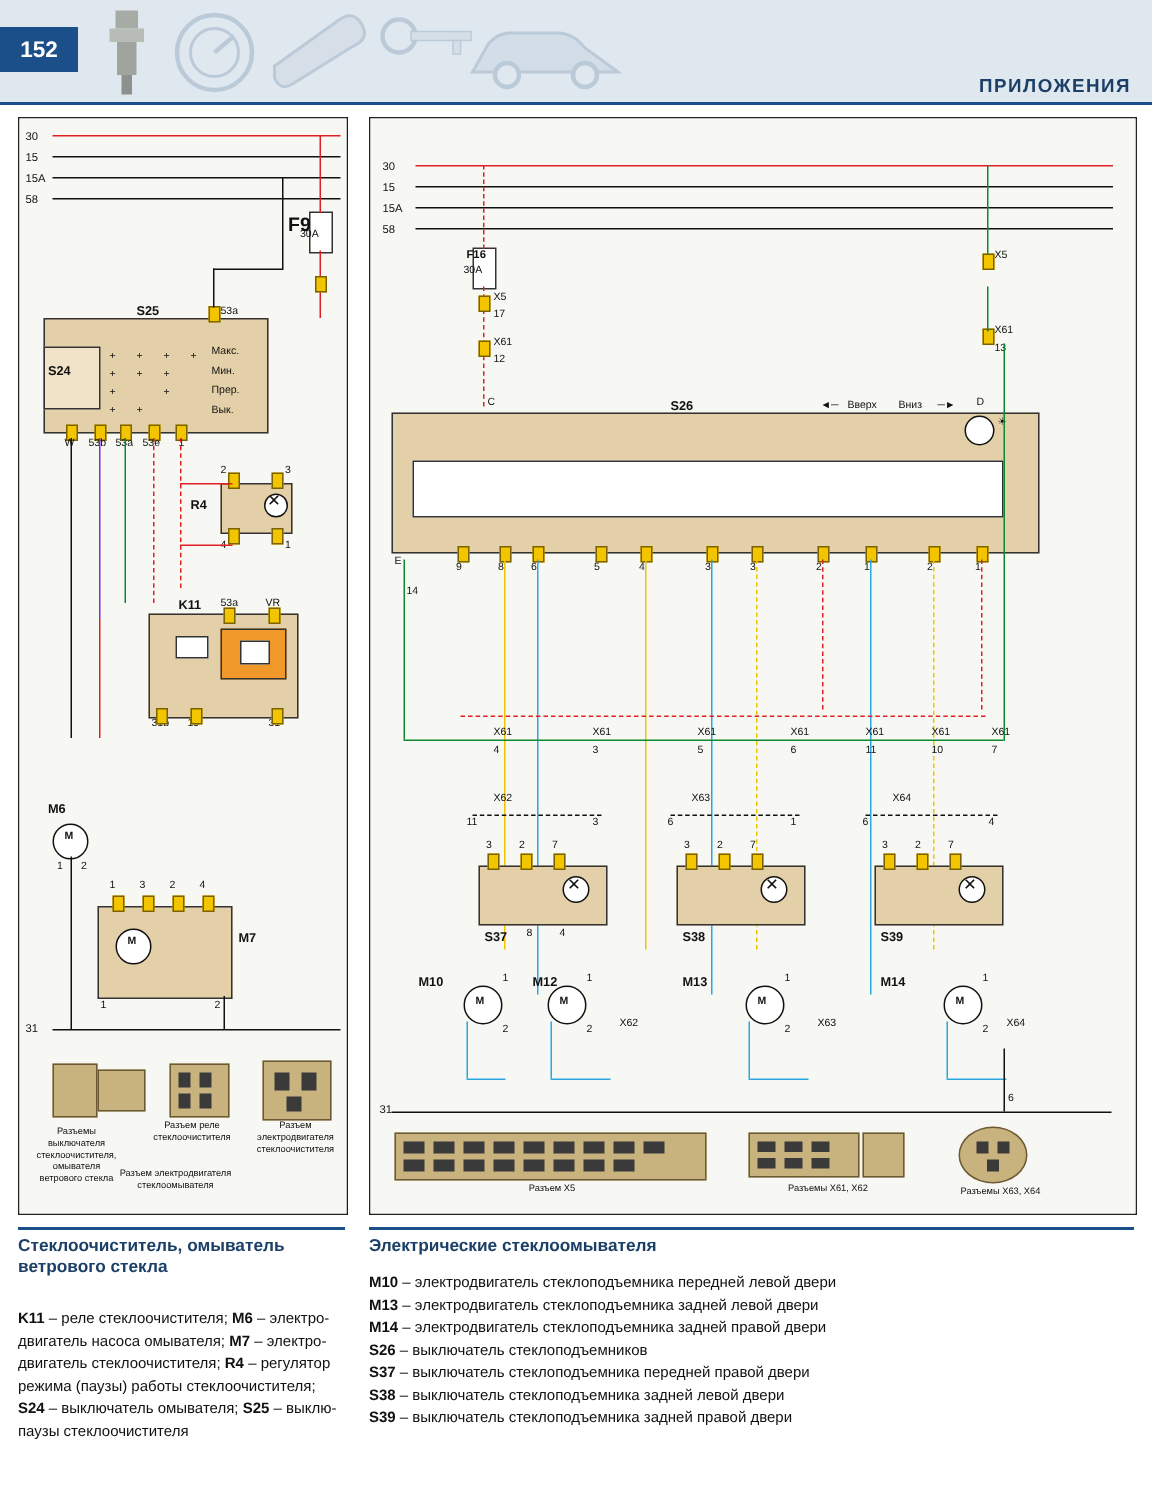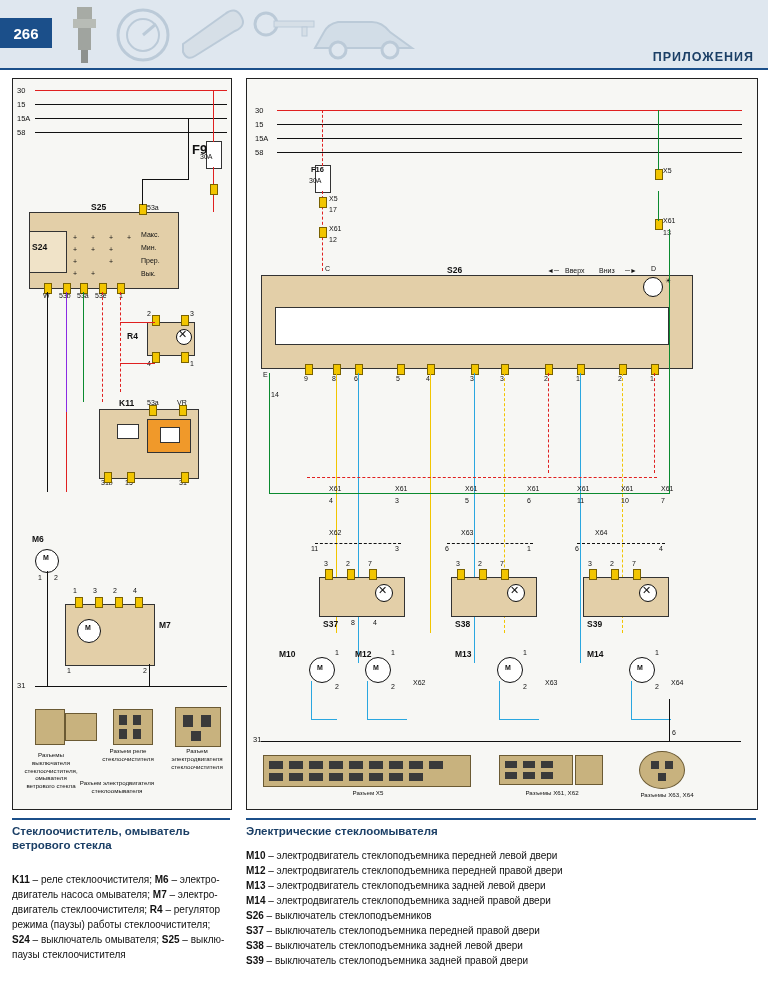--- a/index.html
+++ b/index.html
@@ -108,21 +108,21 @@
     <svg class="ghost" style="left:250px;" width="70" height="62" viewBox="0 0 70 62">
       <circle cx="16" cy="20" r="11" fill="none" stroke="#9fb4c6" stroke-width="3"></circle>
       <rect x="24" y="17" width="40" height="6" fill="#cfd9e2" stroke="#9fb4c6"></rect>
       <rect x="52" y="23" width="5" height="9" fill="#cfd9e2" stroke="#9fb4c6"></rect>
     </svg>
     <svg class="ghost" style="left:310px;" width="110" height="62" viewBox="0 0 110 62">
       <path d="M5 44 L14 28 q4 -8 14 -10 l34 0 q10 0 18 10 l22 16 z" fill="#c9d6e2" stroke="#9fb4c6" stroke-width="2"></path>
       <circle cx="28" cy="46" r="8" fill="#dfe7ef" stroke="#9fb4c6" stroke-width="3"></circle>
       <circle cx="80" cy="46" r="8" fill="#dfe7ef" stroke="#9fb4c6" stroke-width="3"></circle>
     </svg>
-    <div class="pagenum">266</div>
+    <div class="pagenum">152</div>
     <div class="section-title">ПРИЛОЖЕНИЯ</div>
   </div>
 
   <div class="frame" id="left-frame">
     <div class="bgtint"></div>
 
     <div class="railnum" style="left:4px;top:7px;">30</div>
     <div class="railnum" style="left:4px;top:21px;">15</div>
     <div class="railnum" style="left:4px;top:35px;">15A</div>
     <div class="railnum" style="left:4px;top:49px;">58</div>
@@ -494,21 +494,20 @@
     <div class="legend-line">двигатель стеклоочистителя; <b>R4</b> – регулятор</div>
     <div class="legend-line">режима (паузы) работы стеклоочистителя;</div>
     <div class="legend-line"><b>S24</b> – выключатель омывателя; <b>S25</b> – выклю-</div>
     <div class="legend-line">паузы стеклоочистителя</div>
   </div>
 
   <div class="hr" style="left:246px;top:818px;width:510px;"></div>
   <div class="cap-title" style="left:246px;top:824px;width:400px;">Электрические стеклоомывателя</div>
   <div class="cap-body" style="left:246px;top:848px;width:500px;">
     <div class="legend-line"><b>M10</b> – электродвигатель стеклоподъемника передней левой двери</div>
-    <div class="legend-line"><b>M12</b> – электродвигатель стеклоподъемника передней правой двери</div>
     <div class="legend-line"><b>M13</b> – электродвигатель стеклоподъемника задней левой двери</div>
     <div class="legend-line"><b>M14</b> – электродвигатель стеклоподъемника задней правой двери</div>
     <div class="legend-line"><b>S26</b> – выключатель стеклоподъемников</div>
     <div class="legend-line"><b>S37</b> – выключатель стеклоподъемника передней правой двери</div>
     <div class="legend-line"><b>S38</b> – выключатель стеклоподъемника задней левой двери</div>
     <div class="legend-line"><b>S39</b> – выключатель стеклоподъемника задней правой двери</div>
   </div>
 
 </div>
 

